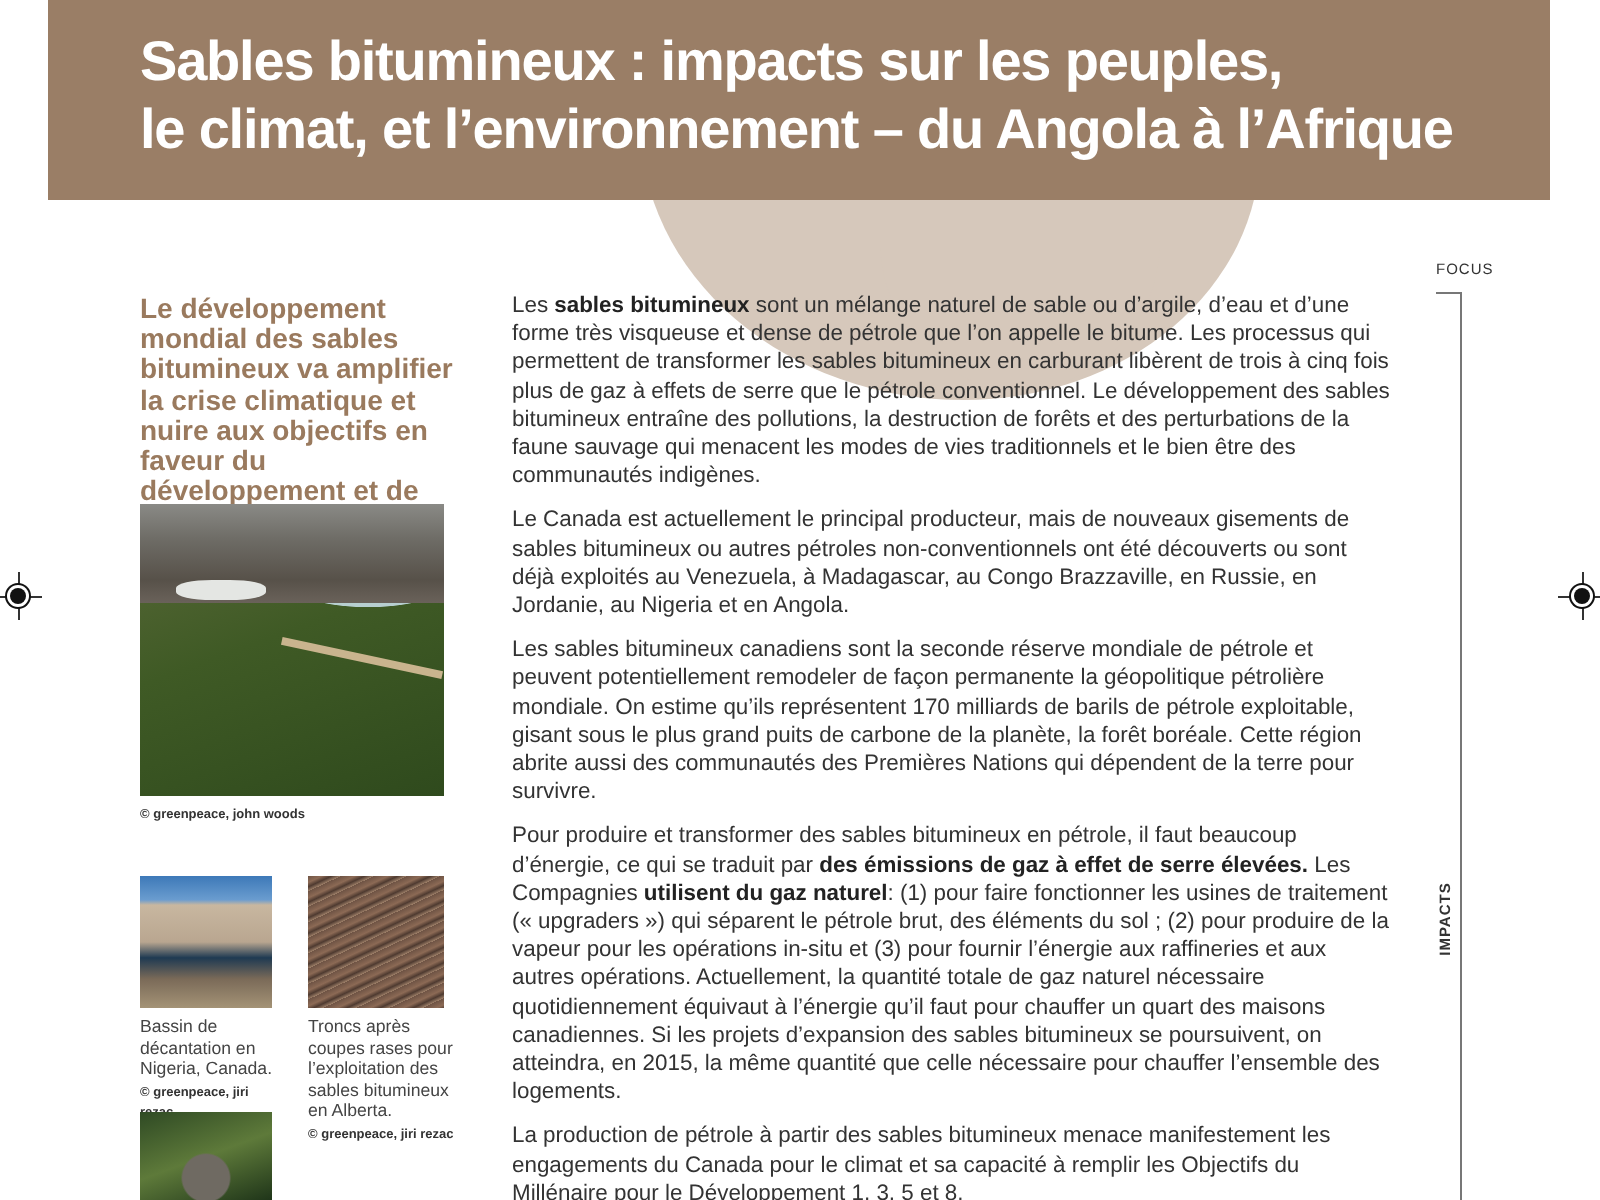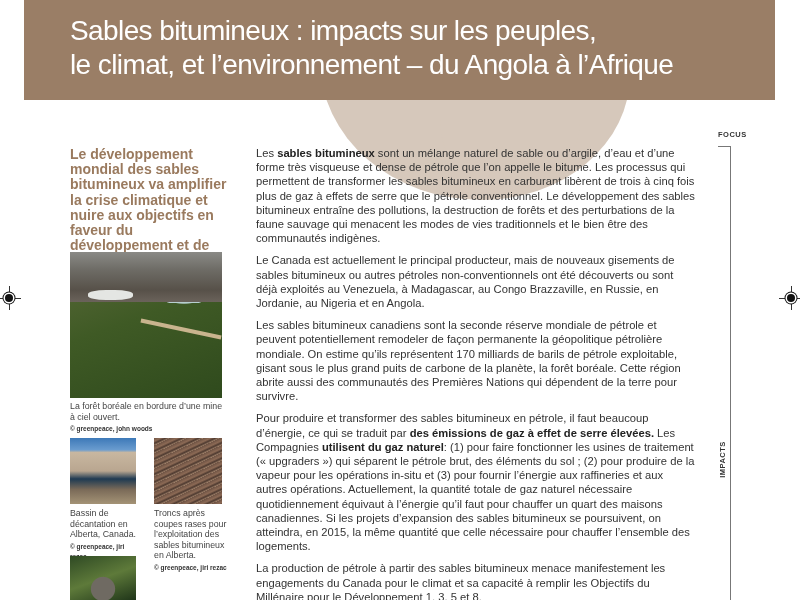--- a/index.html
+++ b/index.html
@@ -1,20 +1,20 @@
 <!DOCTYPE html>
 <html><head>
 <meta charset="utf-8">
 <style>
   html, body { margin:0; padding:0; }
   body { width:800px; height:600px; overflow:hidden; background:#ffffff; position:relative; font-family:"Liberation Sans", sans-serif; color:#3a3a3a; }
   .bg-shape { position:absolute; left:320px; top:40px; width:310px; height:160px; background:#d6c8bb; border-radius:0 0 55% 60% / 0 0 90% 100%; z-index:0; }
   .bg-shape2 { position:absolute; left:440px; top:120px; width:140px; height:75px; background:#d6c8bb; border-radius:0 0 50% 50% / 0 0 100% 100%; z-index:0; }
   .header { position:absolute; left:24px; top:0; width:751px; height:100px; background:#9a7e66; z-index:1; }
-  .title { position:absolute; left:70px; top:14px; margin:0; color:#ffffff; font-weight:normal; font-size:28px; line-height:34px; letter-spacing:-0.6px; z-index:2; }
+  .title { position:absolute; left:70px; top:14px; margin:0; color:#ffffff; font-weight:bold; font-size:28px; line-height:34px; letter-spacing:-0.6px; z-index:2; }
   .title span { display:block; }
   .sidebar-lead { position:absolute; left:70px; top:147px; width:160px; color:#9a7a5e; font-weight:bold; font-size:14px; line-height:15.2px; z-index:2; }
   .img { position:absolute; z-index:2; }
   .img-boreal { left:70px; top:252px; width:152px; height:146px; background:
       linear-gradient(180deg, #8a8a86 0%, #6e6c66 12%, #575149 26%, #6a625a 34%, transparent 34%),
       radial-gradient(ellipse 40% 12% at 75% 28%, #b7cfd0 60%, transparent 62%),
       linear-gradient(160deg, #5b6a3a 0%, #3f5a25 45%, #2f4a1d 100%); }
   .img-boreal .road { position:absolute; left:70px; top:75px; width:82px; height:4px; background:#c9b48e; transform:rotate(12deg); }
   .img-boreal .water1 { position:absolute; left:18px; top:38px; width:45px; height:10px; background:#e4e6e3; border-radius:40%; }
   .img-pond { left:70px; top:438px; width:66px; height:66px; background:linear-gradient(180deg,#3d79b8 0%,#6a9ccf 18%,#c8b7a0 22%,#b9a690 50%,#1f3a52 62%,#7a6a58 78%,#a49376 100%); }
@@ -22,21 +22,21 @@
   .img-frog { left:70px; top:556px; width:66px; height:44px; background:radial-gradient(circle at 50% 75%, #6f6a62 25%, transparent 27%), linear-gradient(160deg,#2f4a24,#5e7a3a 50%,#1f3519); }
   .caption { position:absolute; font-size:8.8px; line-height:10.5px; color:#444; z-index:2; }
   .credit { display:block; font-weight:bold; font-size:6.5px; margin-top:2px; color:#333; }
   .cap-boreal { left:70px; top:401px; width:156px; }
   .cap-pond { left:70px; top:508px; width:72px; }
   .cap-logs { left:154px; top:508px; width:76px; }
   .main { position:absolute; left:240px; top:146px; width:455px; font-size:11.2px; line-height:14.2px; color:#333; z-index:2; }
   .main p { margin:0 0 8px 16px; }
   .main b { color:#222; }
   .main h3 { font-size:11.4px; font-weight:bold; margin:16px 0 8px 0; color:#222; }
-  .focus-label { position:absolute; left:718px; top:130px; font-size:7.5px; font-weight:bold; letter-spacing:0.5px; color:#333; z-index:2; }
+  .focus-label { position:absolute; left:718px; top:130px; font-size:7.5px; font-weight:normal; letter-spacing:0.5px; color:#333; z-index:2; }
   .rule-top { position:absolute; left:718px; top:146px; width:13px; height:1px; background:#777; z-index:2; }
   .rule-vert { position:absolute; left:730px; top:146px; width:1px; height:454px; background:#777; z-index:2; }
   .impacts-label { position:absolute; left:704px; top:455px; transform:rotate(-90deg); transform-origin:center; font-size:7.5px; font-weight:bold; letter-spacing:0.5px; color:#333; z-index:2; }
   .regmark { position:absolute; width:16px; height:16px; z-index:3; }
   .regmark .dot { position:absolute; left:4px; top:4px; width:8px; height:8px; border-radius:50%; background:#111; box-shadow:0 0 0 1.5px #fff, 0 0 0 2.5px #111; }
   .regmark .h { position:absolute; left:-4px; top:7.5px; width:24px; height:1px; background:#333; }
   .regmark .v { position:absolute; left:7.5px; top:-4px; width:1px; height:24px; background:#333; }
 </style>
 </head>
 <body>
@@ -61,27 +61,26 @@
     <div class="dot"></div>
   </div>
 
 <div class="sidebar-lead">Le développement mondial des sables bitumineux va amplifier la crise climatique et nuire aux objectifs en faveur du développement et de l’environnement.</div>
 
 <div class="img img-boreal">
   <div class="water1"></div>
   <div class="road"></div>
 </div>
 <div class="caption cap-boreal">
-  <span>La forêt boréale en bordure d’une mine à ciel ouvert.</span>
   <span class="credit">© greenpeace, john woods</span>
 </div>
 
 <div class="img img-pond"></div>
 <div class="caption cap-pond">
-  <span>Bassin de décantation en Alberta, Canada.</span>
+  <span>Bassin de décantation en Nigeria, Canada.</span>
   <span class="credit">© greenpeace, jiri rezac</span>
 </div>
 
 <div class="img img-logs"></div>
 <div class="caption cap-logs">
   <span>Troncs après coupes rases pour l’exploitation des sables bitumineux en Alberta.</span>
   <span class="credit">© greenpeace, jiri rezac</span>
 </div>
 
 <div class="img img-frog"></div>

